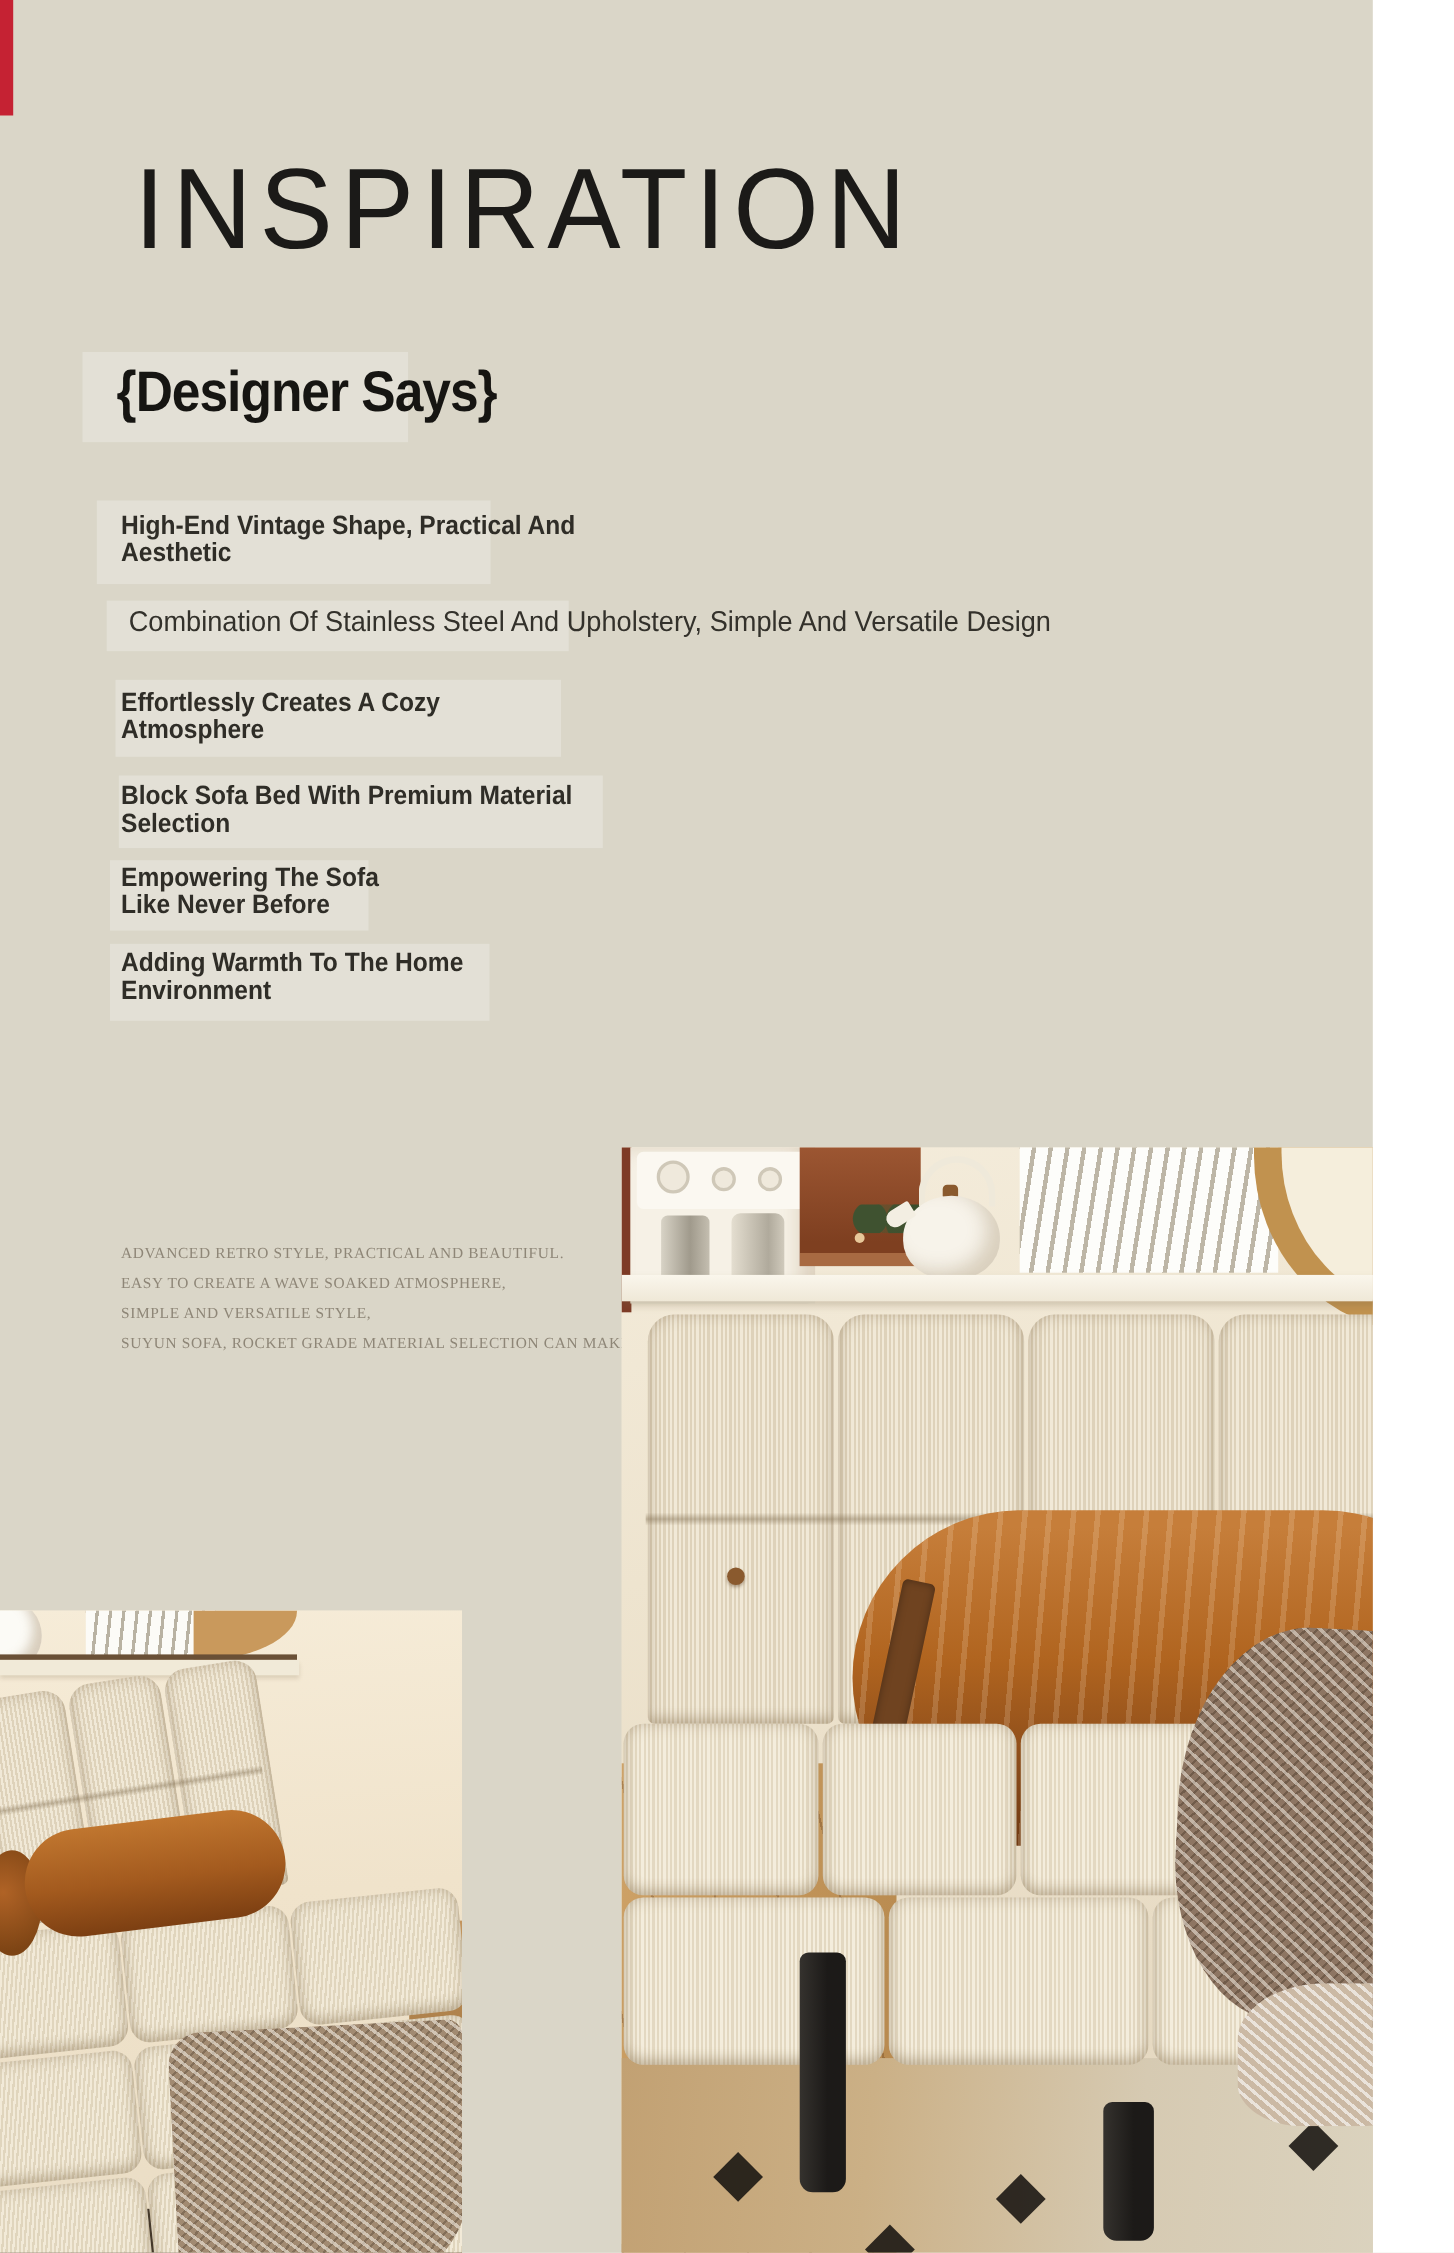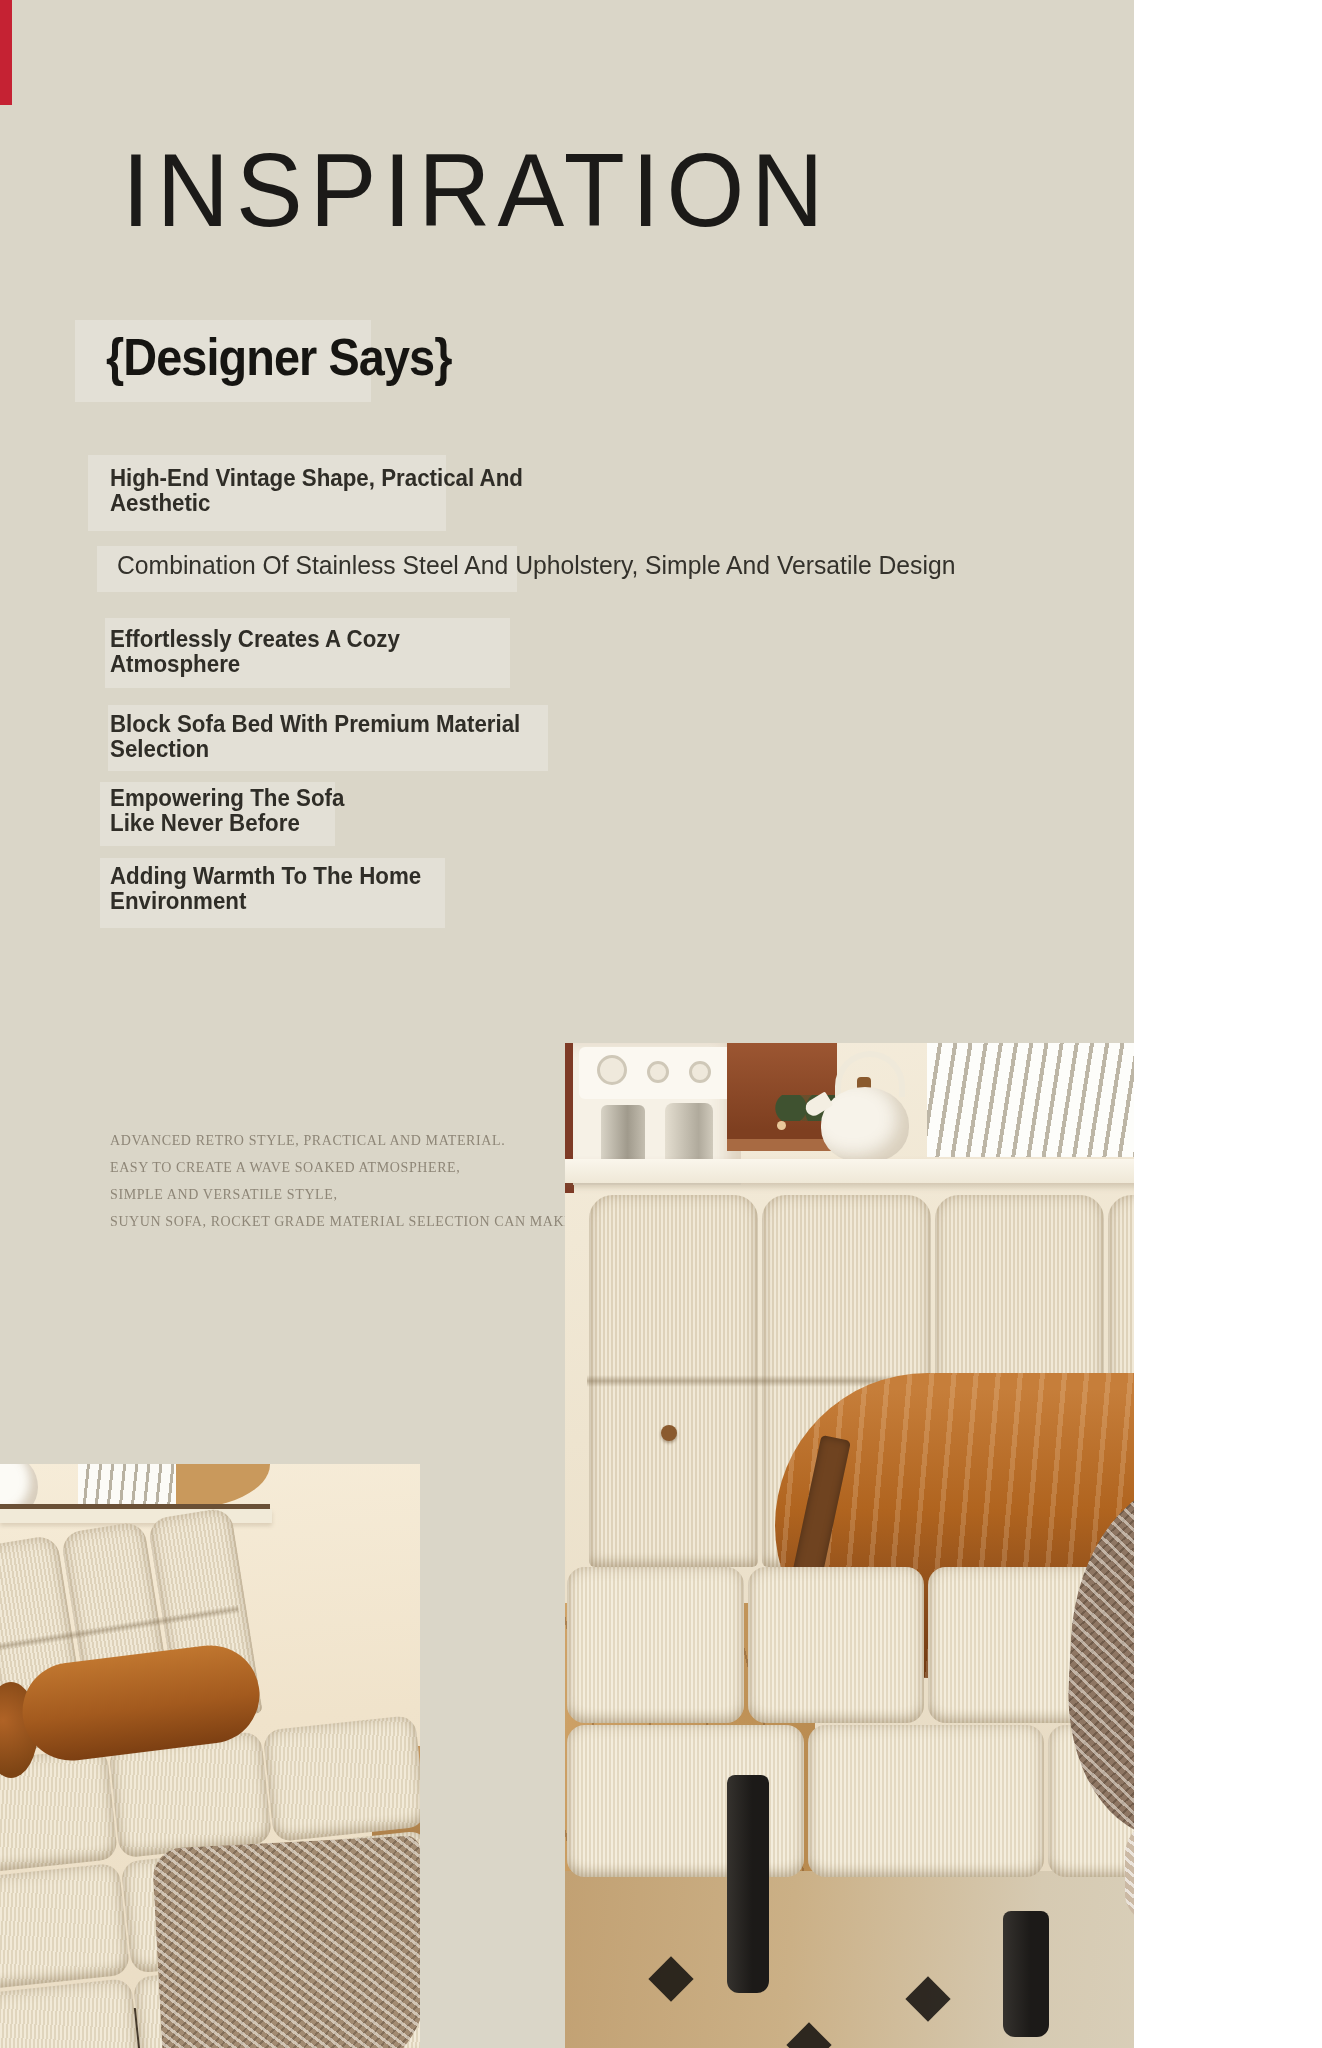--- a/index.html
+++ b/index.html
@@ -1,17 +1,17 @@
 <!DOCTYPE html>
 <html><head>
 <meta charset="utf-8">
 <style>
   html,body{margin:0;padding:0;}
   body{font-family:"Liberation Sans",sans-serif;}
-  #page{position:relative;width:1134px;height:2048px;background:#dad6c8;overflow:hidden;}
+  #page{position:relative;width:1248px;height:2048px;background:#dad6c8;overflow:hidden;}
   .abs{position:absolute;}
 
   
   #accent-bar{left:0;top:0;width:12px;height:105px;background:#c52233;}
 
   
   #title{left:122px;top:136px;font-size:100px;line-height:1.05;font-weight:300;
          letter-spacing:7px;color:#1b1a18;white-space:nowrap;transform:scaleY(1.04);transform-origin:left top;}
   #heading{left:106px;top:327px;font-size:52px;font-weight:700;letter-spacing:-1px;
            color:#161512;white-space:nowrap;transform:scaleX(.9);transform-origin:left top;}
@@ -163,21 +163,21 @@
 
   <div class="abs feat" style="left:110px;top:626px;"><span>Effortlessly Creates A Cozy</span><br><span>Atmosphere</span></div>
 
   <div class="abs feat" style="left:110px;top:711px;"><span>Block Sofa Bed With Premium Material</span><br><span>Selection</span></div>
 
   <div class="abs feat" style="left:110px;top:785px;"><span>Empowering The Sofa</span><br><span>Like Never Before</span></div>
 
   <div class="abs feat" style="left:110px;top:863px;"><span>Adding Warmth To The Home</span><br><span>Environment</span></div>
 
   <div class="abs" id="caption">
-    <div>ADVANCED RETRO STYLE, PRACTICAL AND MATERIAL.</div>
+    <div>ADVANCED RETRO STYLE, PRACTICAL AND BEAUTIFUL.</div>
     <div>EASY TO CREATE A WAVE SOAKED ATMOSPHERE,</div>
     <div>SIMPLE AND VERSATILE STYLE,</div>
     <div>SUYUN SOFA, ROCKET GRADE MATERIAL SELECTION CAN MAKE</div>
   </div>
 
   <div class="abs photo" id="rphoto">
     <div class="abs" id="rp-frame"></div>
     <div class="abs" id="rp-coffee">
       <div class="panel"></div>
       <div class="d1"></div>

